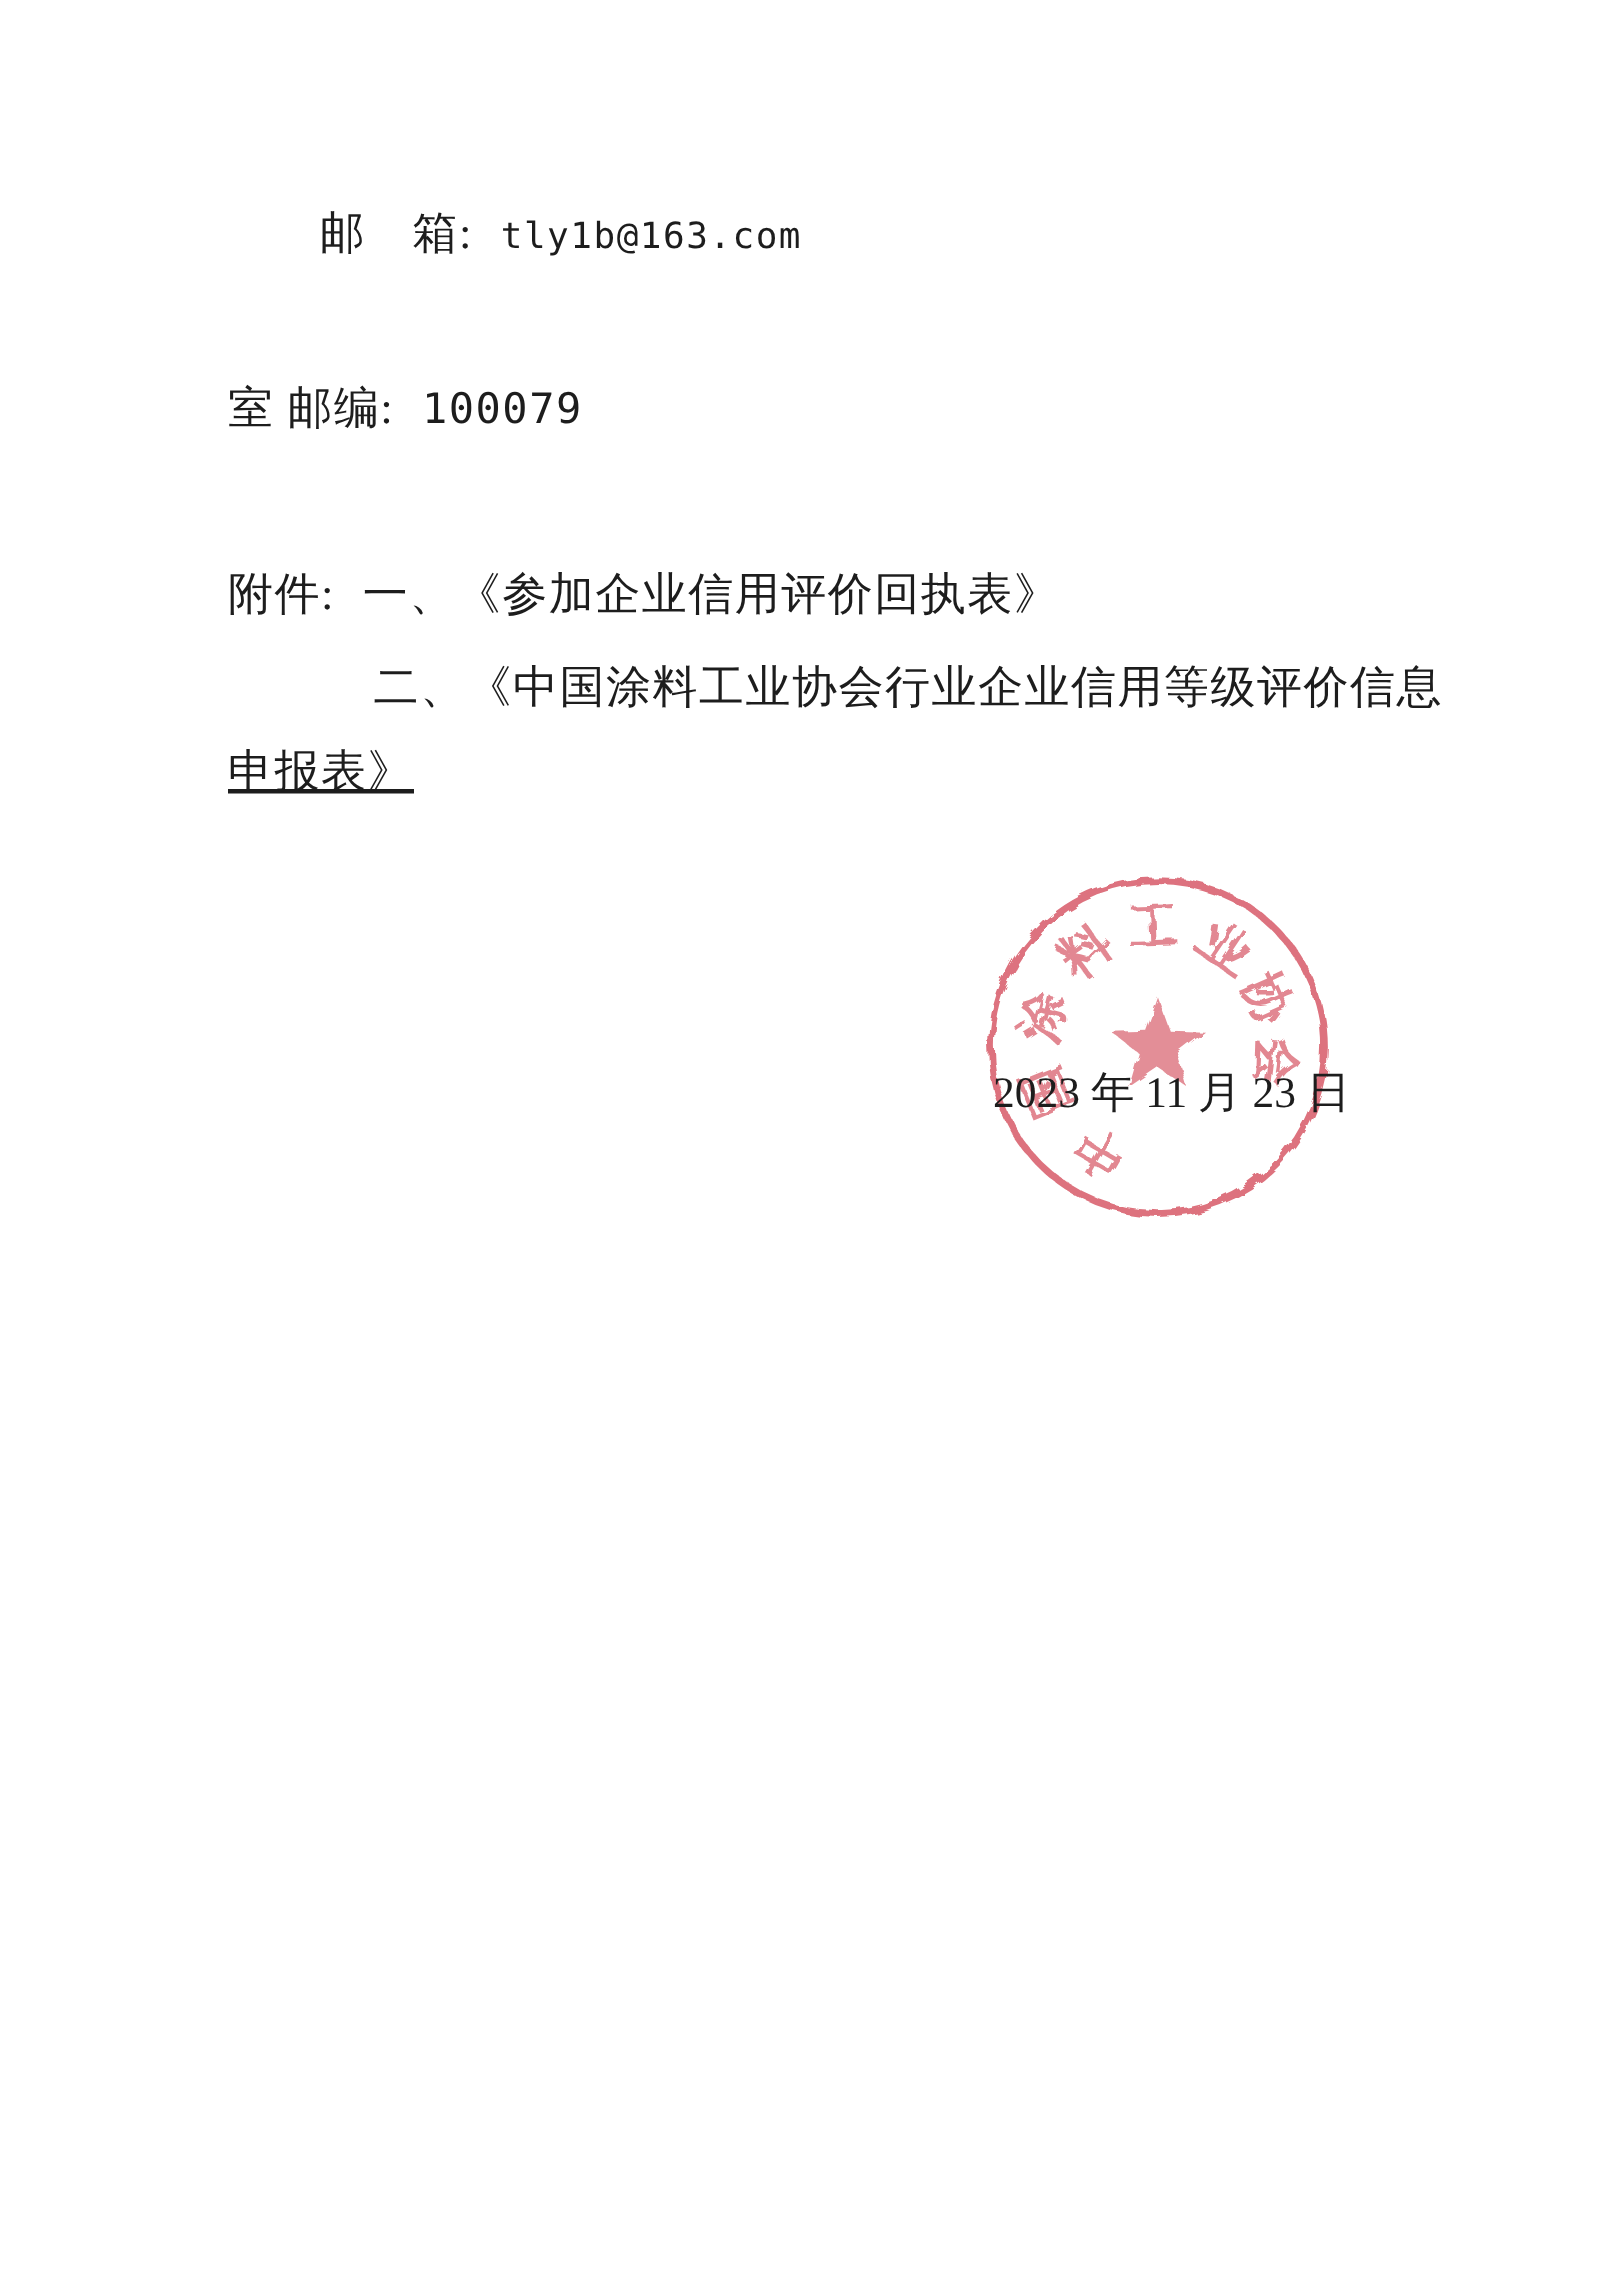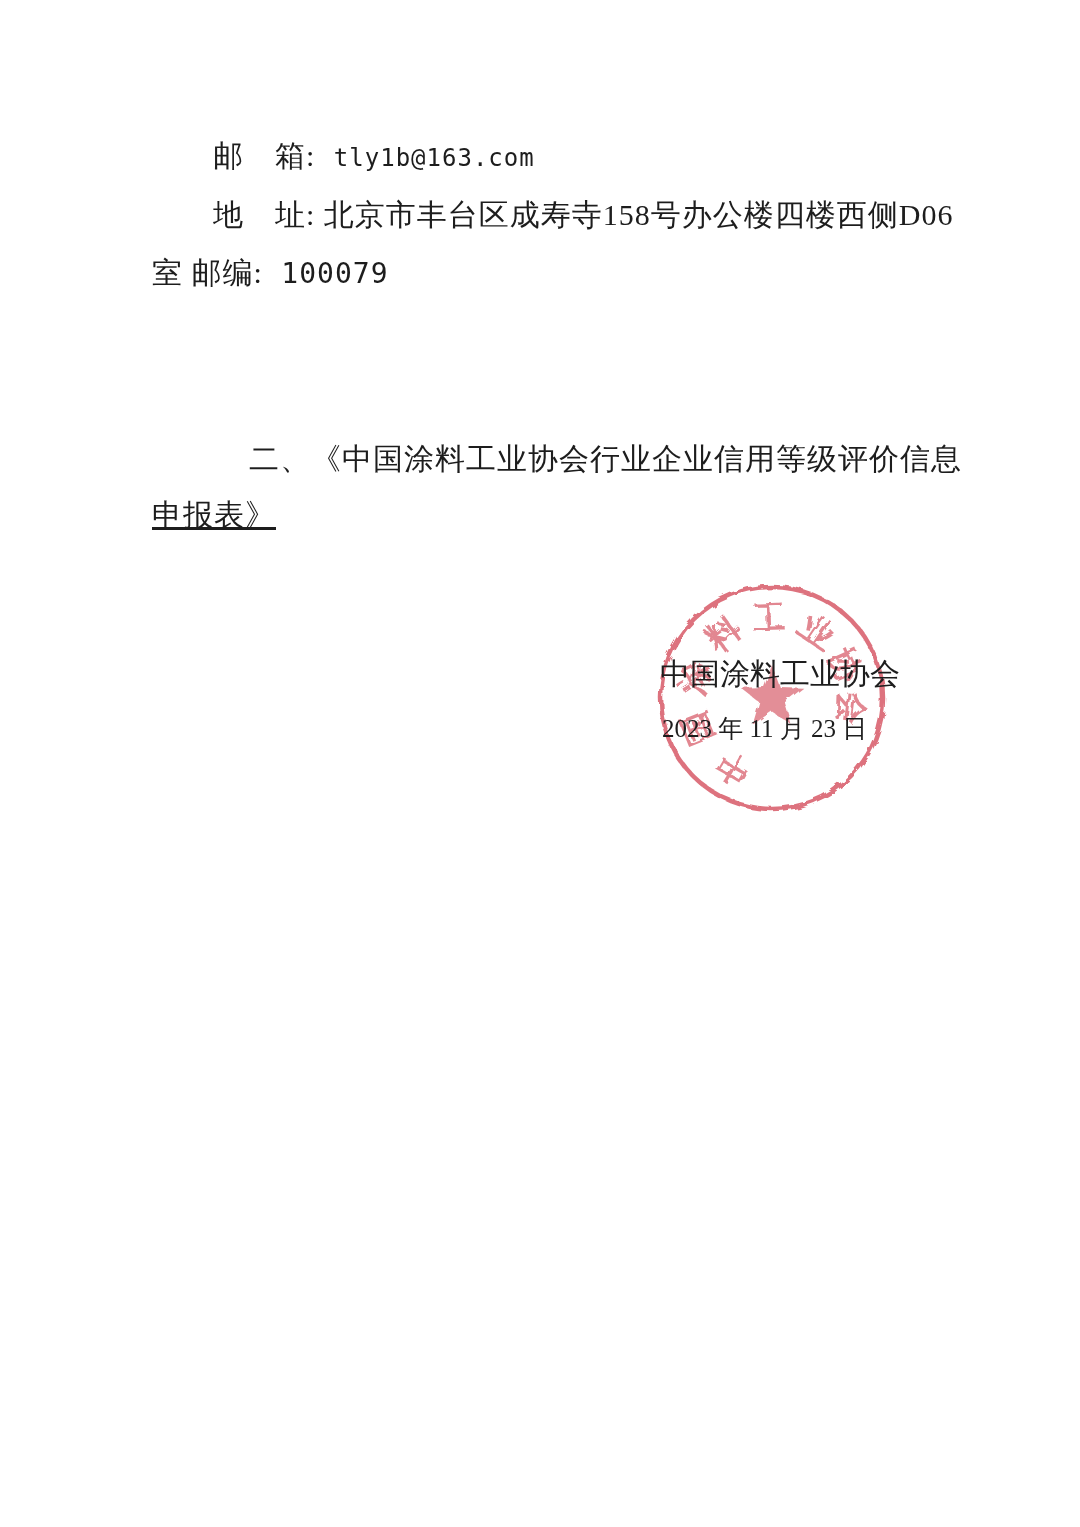--- a/index.html
+++ b/index.html
@@ -33,21 +33,21 @@
   }
   .gap-sm { margin-left: 10px; }
   .gap-md { }
   .l-email   { left: 213px; top: 139px; }
   .l-address { left: 213px; top: 198px; }
   .l-post    { left: 152px; top: 256px; }
   .l-att1    { left: 152px; top: 380px; }
   .l-att2    { left: 249px; top: 442px; }
   .l-att3    { left: 152px; top: 498px; text-decoration: underline; }
   .l-org     { left: 660px; top: 657px; z-index: 3; letter-spacing: 0; }
-  .l-date    { left: 662px; top: 712px; z-index: 3; font-size: 25px; letter-spacing: 0; }
+  .l-date    { left: 662px; top: 712px; z-index: 3; font-size: 29px; letter-spacing: 0; }
   .seal-svg {
     position: absolute;
     left: 652px;
     top: 579px;
     width: 240px;
     height: 240px;
     z-index: 2;
   }
   .seal-char {
     font-family: "Liberation Serif", "DejaVu Serif", serif;
@@ -58,31 +58,31 @@
 </head>
 <body>
 
 <div class="page">
 
   <div class="line l-email">
     <span>邮　箱:</span>
     <span class="mono gap-sm">tly1b@163.com</span>
   </div>
 
-  <div class="line l-address">
-    <span>地　址:</span>
-    <span>北京市丰台区成寿寺158号办公楼四楼西侧D06</span>
-  </div>
 
   <div class="line l-post">
     <span>室</span>
     <span class="gap-md">邮编:</span>
     <span class="mono-post gap-sm">100079</span>
   </div>
 
+  <div class="line l-att1">
+    <span>附件:</span>
+    <span class="gap-sm">一、《参加企业信用评价回执表》</span>
+  </div>
 
   <div class="line l-att2">二、《中国涂料工业协会行业企业信用等级评价信息</div>
 
   <div class="line l-att3">申报表》</div>
 
   <svg class="seal-svg" viewBox="0 0 240 240" xmlns="http://www.w3.org/2000/svg">
     <defs>
       <filter id="roughen" x="-15%" y="-15%" width="130%" height="130%">
         <feTurbulence type="fractalNoise" baseFrequency="0.09" numOctaves="2" seed="7" result="noise"></feTurbulence>
         <feDisplacementMap in="SourceGraphic" in2="noise" scale="6"></feDisplacementMap>
@@ -97,16 +97,15 @@
         <text class="seal-char" x="120" y="50" text-anchor="middle" transform="rotate(-75 120 119)">涂</text>
         <text class="seal-char" x="120" y="50" text-anchor="middle" transform="rotate(-37 120 119)">料</text>
         <text class="seal-char" x="120" y="50" text-anchor="middle" transform="rotate(-2 120 119)">工</text>
         <text class="seal-char" x="120" y="50" text-anchor="middle" transform="rotate(34 120 119)">业</text>
         <text class="seal-char" x="120" y="50" text-anchor="middle" transform="rotate(66 120 119)">协</text>
         <text class="seal-char" x="120" y="50" text-anchor="middle" transform="rotate(97 120 119)">会</text>
       </g>
     </g>
   </svg>
 
-  <div class="line l-org">中国涂料工业协会</div>
   <div class="line l-date">2023 年 11 月 23 日</div>
 
 </div>
 
 </body></html>

